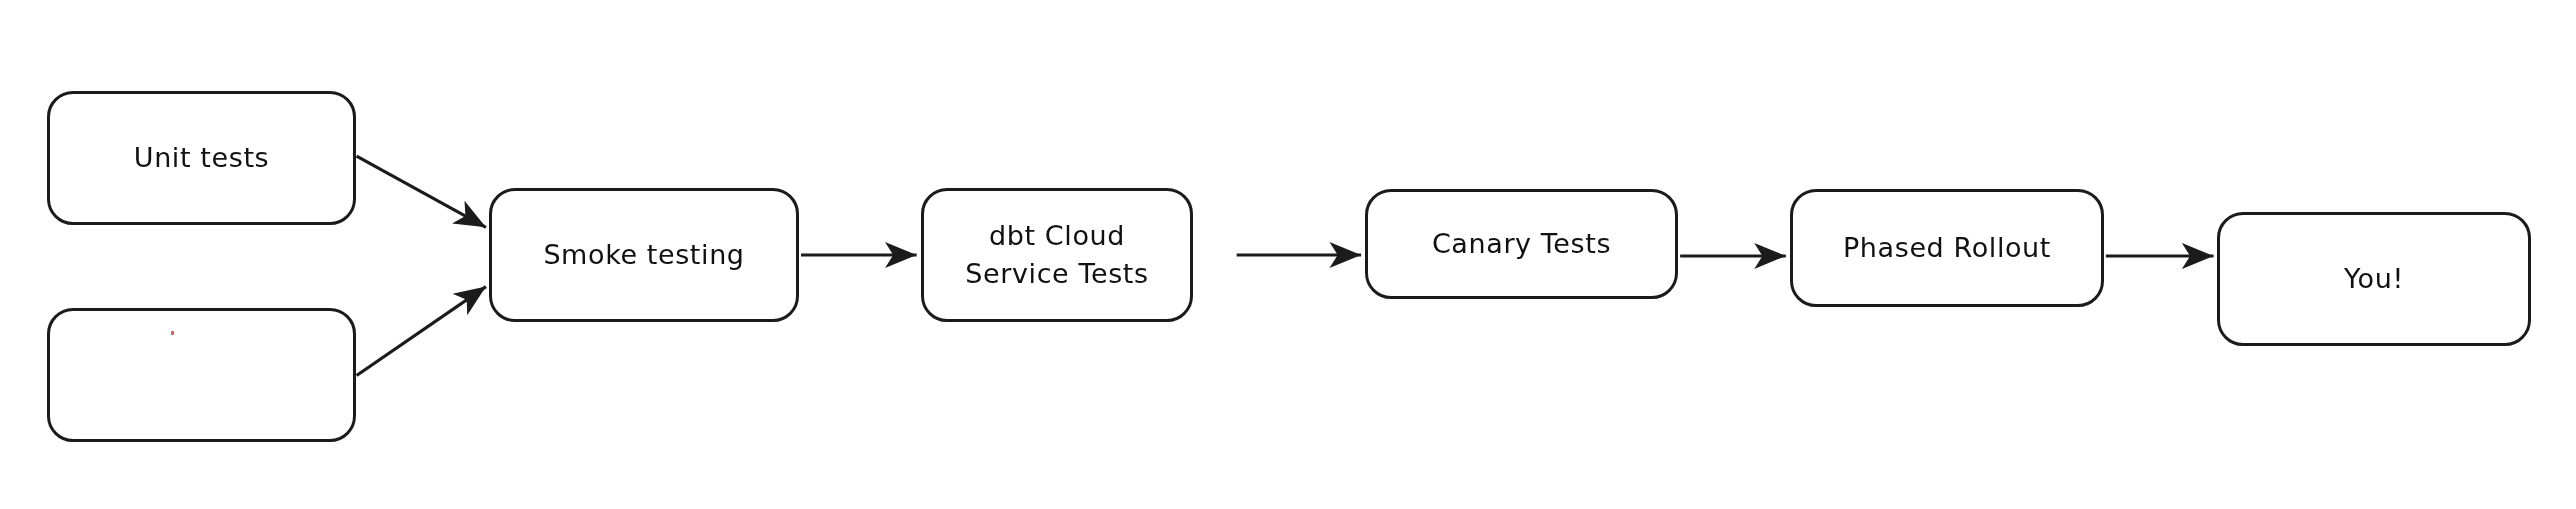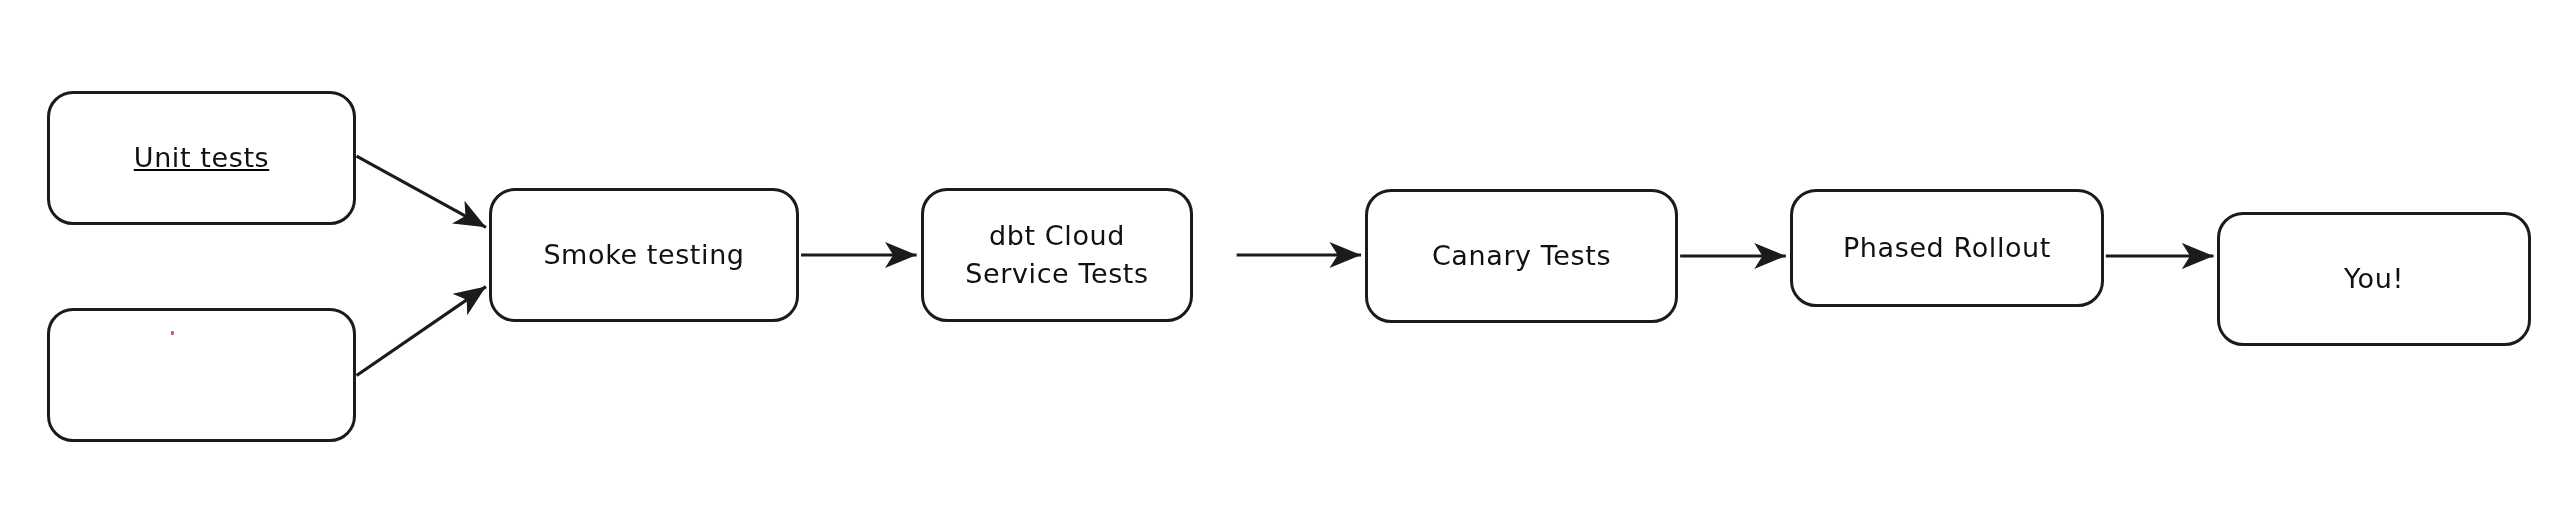--- a/index.html
+++ b/index.html
@@ -68,38 +68,38 @@
     <g id="edges-group">
         <line x1="361" y1="158" x2="492" y2="230" stroke="#1b1b1b" stroke-width="3.2" stroke-linecap="butt" marker-end="url(#arrowhead)"></line>
         <line x1="361" y1="380" x2="492" y2="290" stroke="#1b1b1b" stroke-width="3.2" stroke-linecap="butt" marker-end="url(#arrowhead)"></line>
         <line x1="811" y1="258" x2="928" y2="258" stroke="#1b1b1b" stroke-width="3.2" stroke-linecap="butt" marker-end="url(#arrowhead)"></line>
         <line x1="1252" y1="258" x2="1378" y2="258" stroke="#1b1b1b" stroke-width="3.2" stroke-linecap="butt" marker-end="url(#arrowhead)"></line>
         <line x1="1701" y1="259" x2="1808" y2="259" stroke="#1b1b1b" stroke-width="3.2" stroke-linecap="butt" marker-end="url(#arrowhead)"></line>
         <line x1="2132" y1="259" x2="2241" y2="259" stroke="#1b1b1b" stroke-width="3.2" stroke-linecap="butt" marker-end="url(#arrowhead)"></line>
       </g>
   </svg>
 
-  <div class="node" style="left: 47px; top: 91px; width: 309px; height: 134px; border-color: rgb(27, 27, 27); text-decoration: underline;">
+  <div class="node" style="left: 47px; top: 91px; width: 309px; height: 134px; border-color: rgb(27, 27, 27);">
     <span class="node-label">Unit tests</span>
   </div>
 
   <div class="node" style="left: 47px; top: 308px; width: 309px; height: 134px; border-color: rgb(27, 27, 27);">
     <span class="speck" style="left:40%; top:16%;"></span>
   </div>
 
   <div class="node" style="left: 489px; top: 188px; width: 310px; height: 134px; border-color: rgb(27, 27, 27);">
     <span class="node-label">Smoke testing</span>
   </div>
 
   <div class="node" style="left: 921px; top: 188px; width: 272px; height: 134px; border-color: rgb(27, 27, 27);">
     <span class="node-label">dbt Cloud
 Service Tests</span>
   </div>
 
-  <div class="node" style="left: 1365px; top: 189px; width: 313px; height: 134px; border-color: rgb(27, 27, 27);">
+  <div class="node" style="left: 1365px; top: 189px; width: 313px; height: 110px; border-color: rgb(27, 27, 27);">
     <span class="node-label">Canary Tests</span>
   </div>
 
   <div class="node" style="left: 1790px; top: 189px; width: 314px; height: 118px; border-color: rgb(27, 27, 27);">
     <span class="node-label">Phased Rollout</span>
   </div>
 
   <div class="node" style="left: 2217px; top: 189px; width: 314px; height: 134px; border-color: rgb(27, 27, 27); margin-top: 23px;">
     <span class="node-label">You!</span>
   </div>

